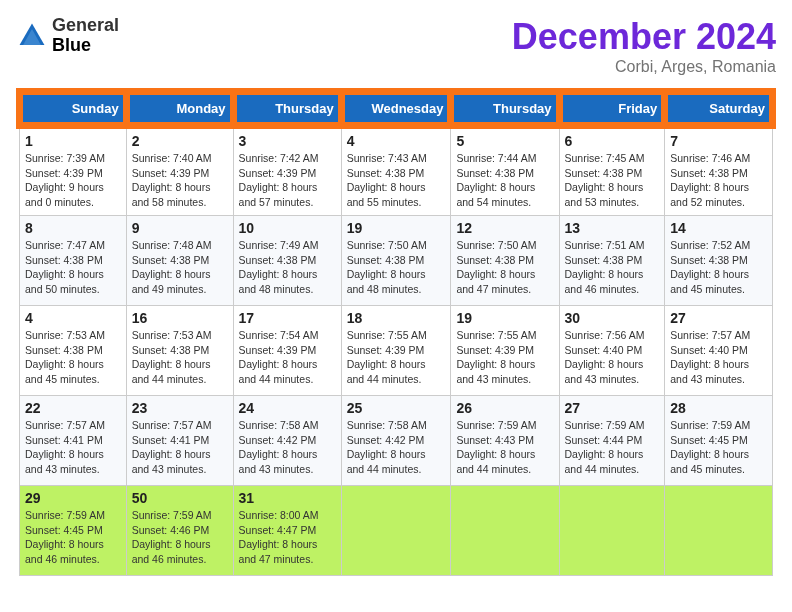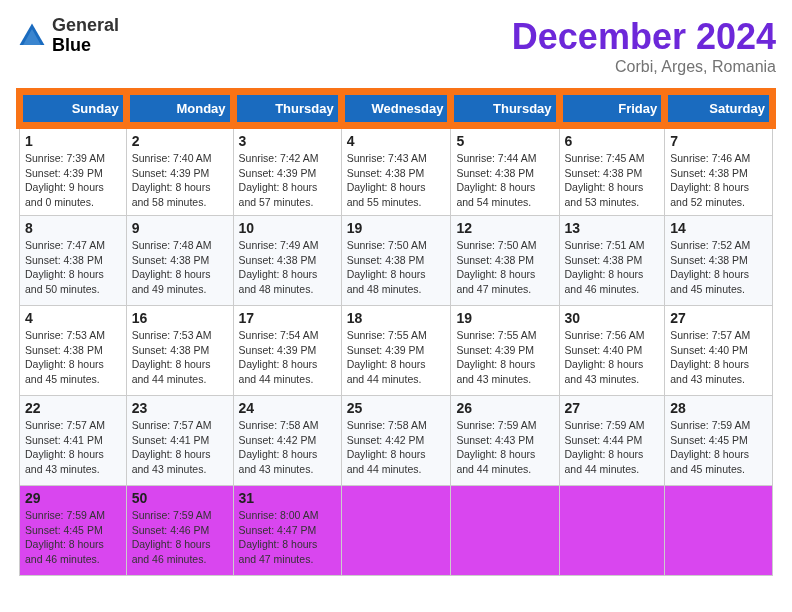--- a/index.html
+++ b/index.html
@@ -61,21 +61,21 @@
     }
     tbody tr td {
       border: 1px solid #ccc;
       vertical-align: top;
       padding: 4px 5px;
       width: 113px;
       height: 90px;
       background: #fff;
     }
     tbody tr:last-child td {
-      background: #d946ef;
+      background: #bef264;
     }
     .day-num {
       font-size: 14px;
       font-weight: bold;
       color: #222;
       display: block;
       margin-bottom: 2px;
     }
     .day-info {
       color: #333;

